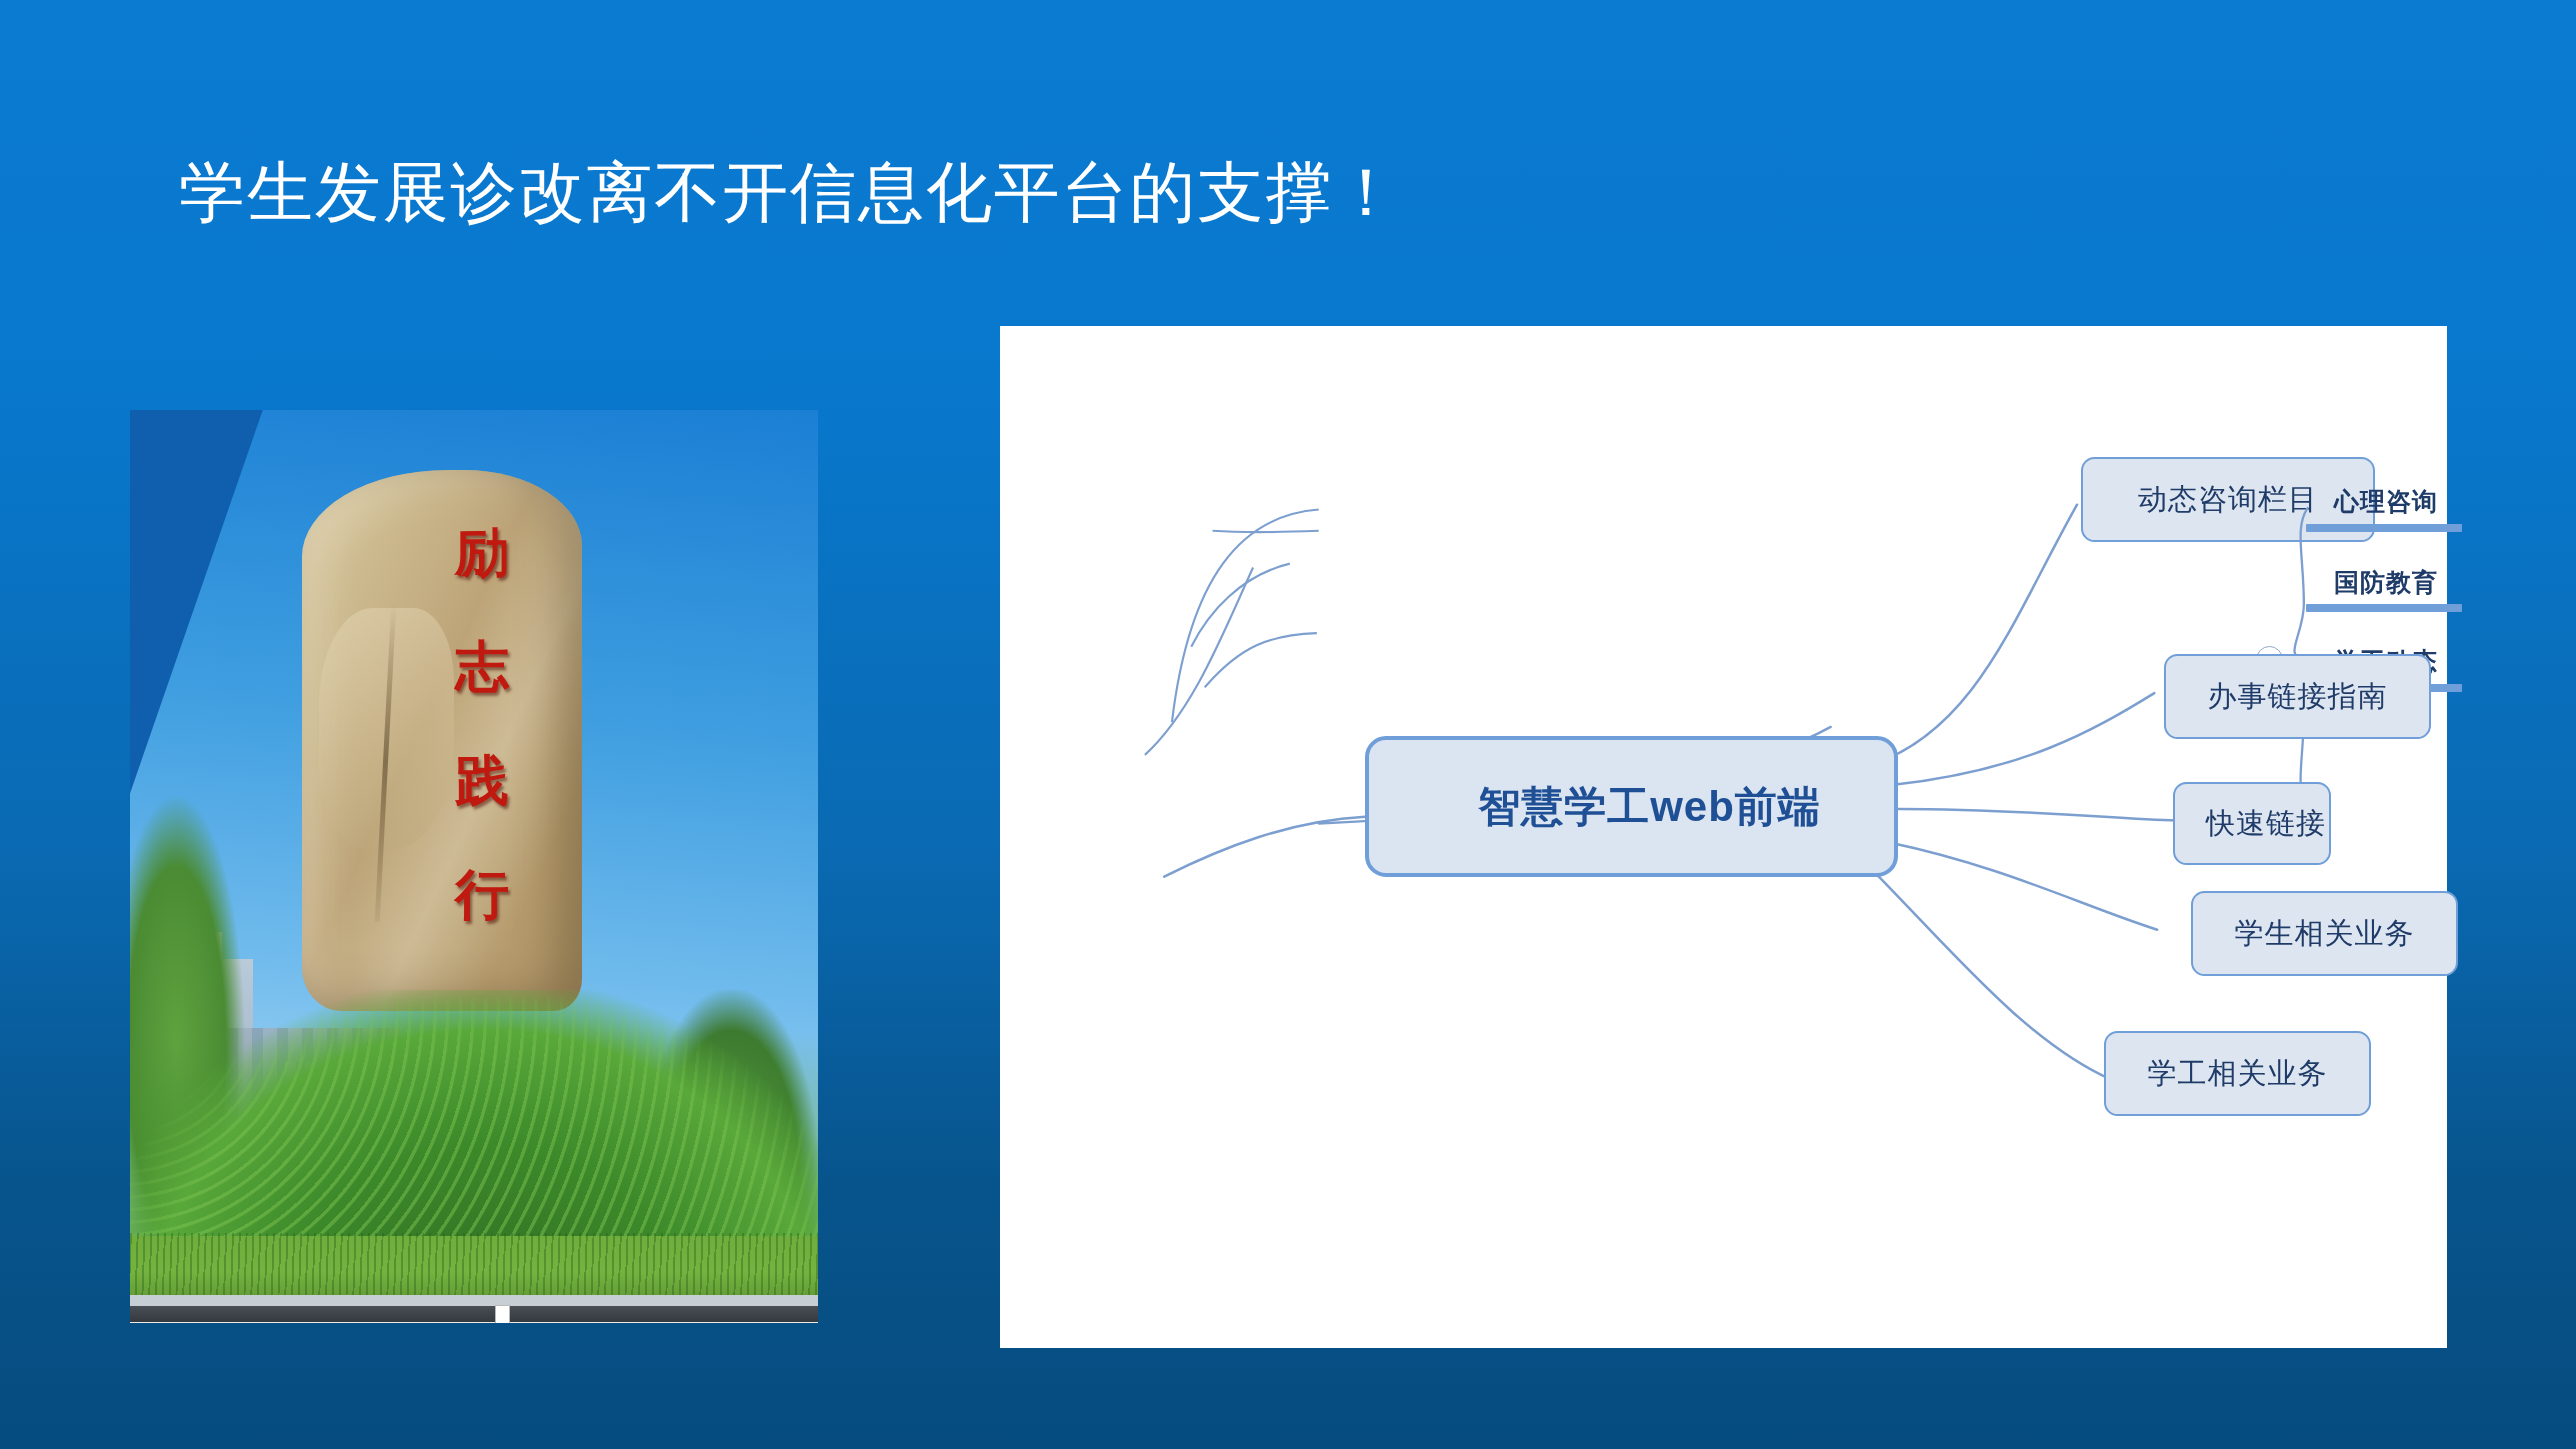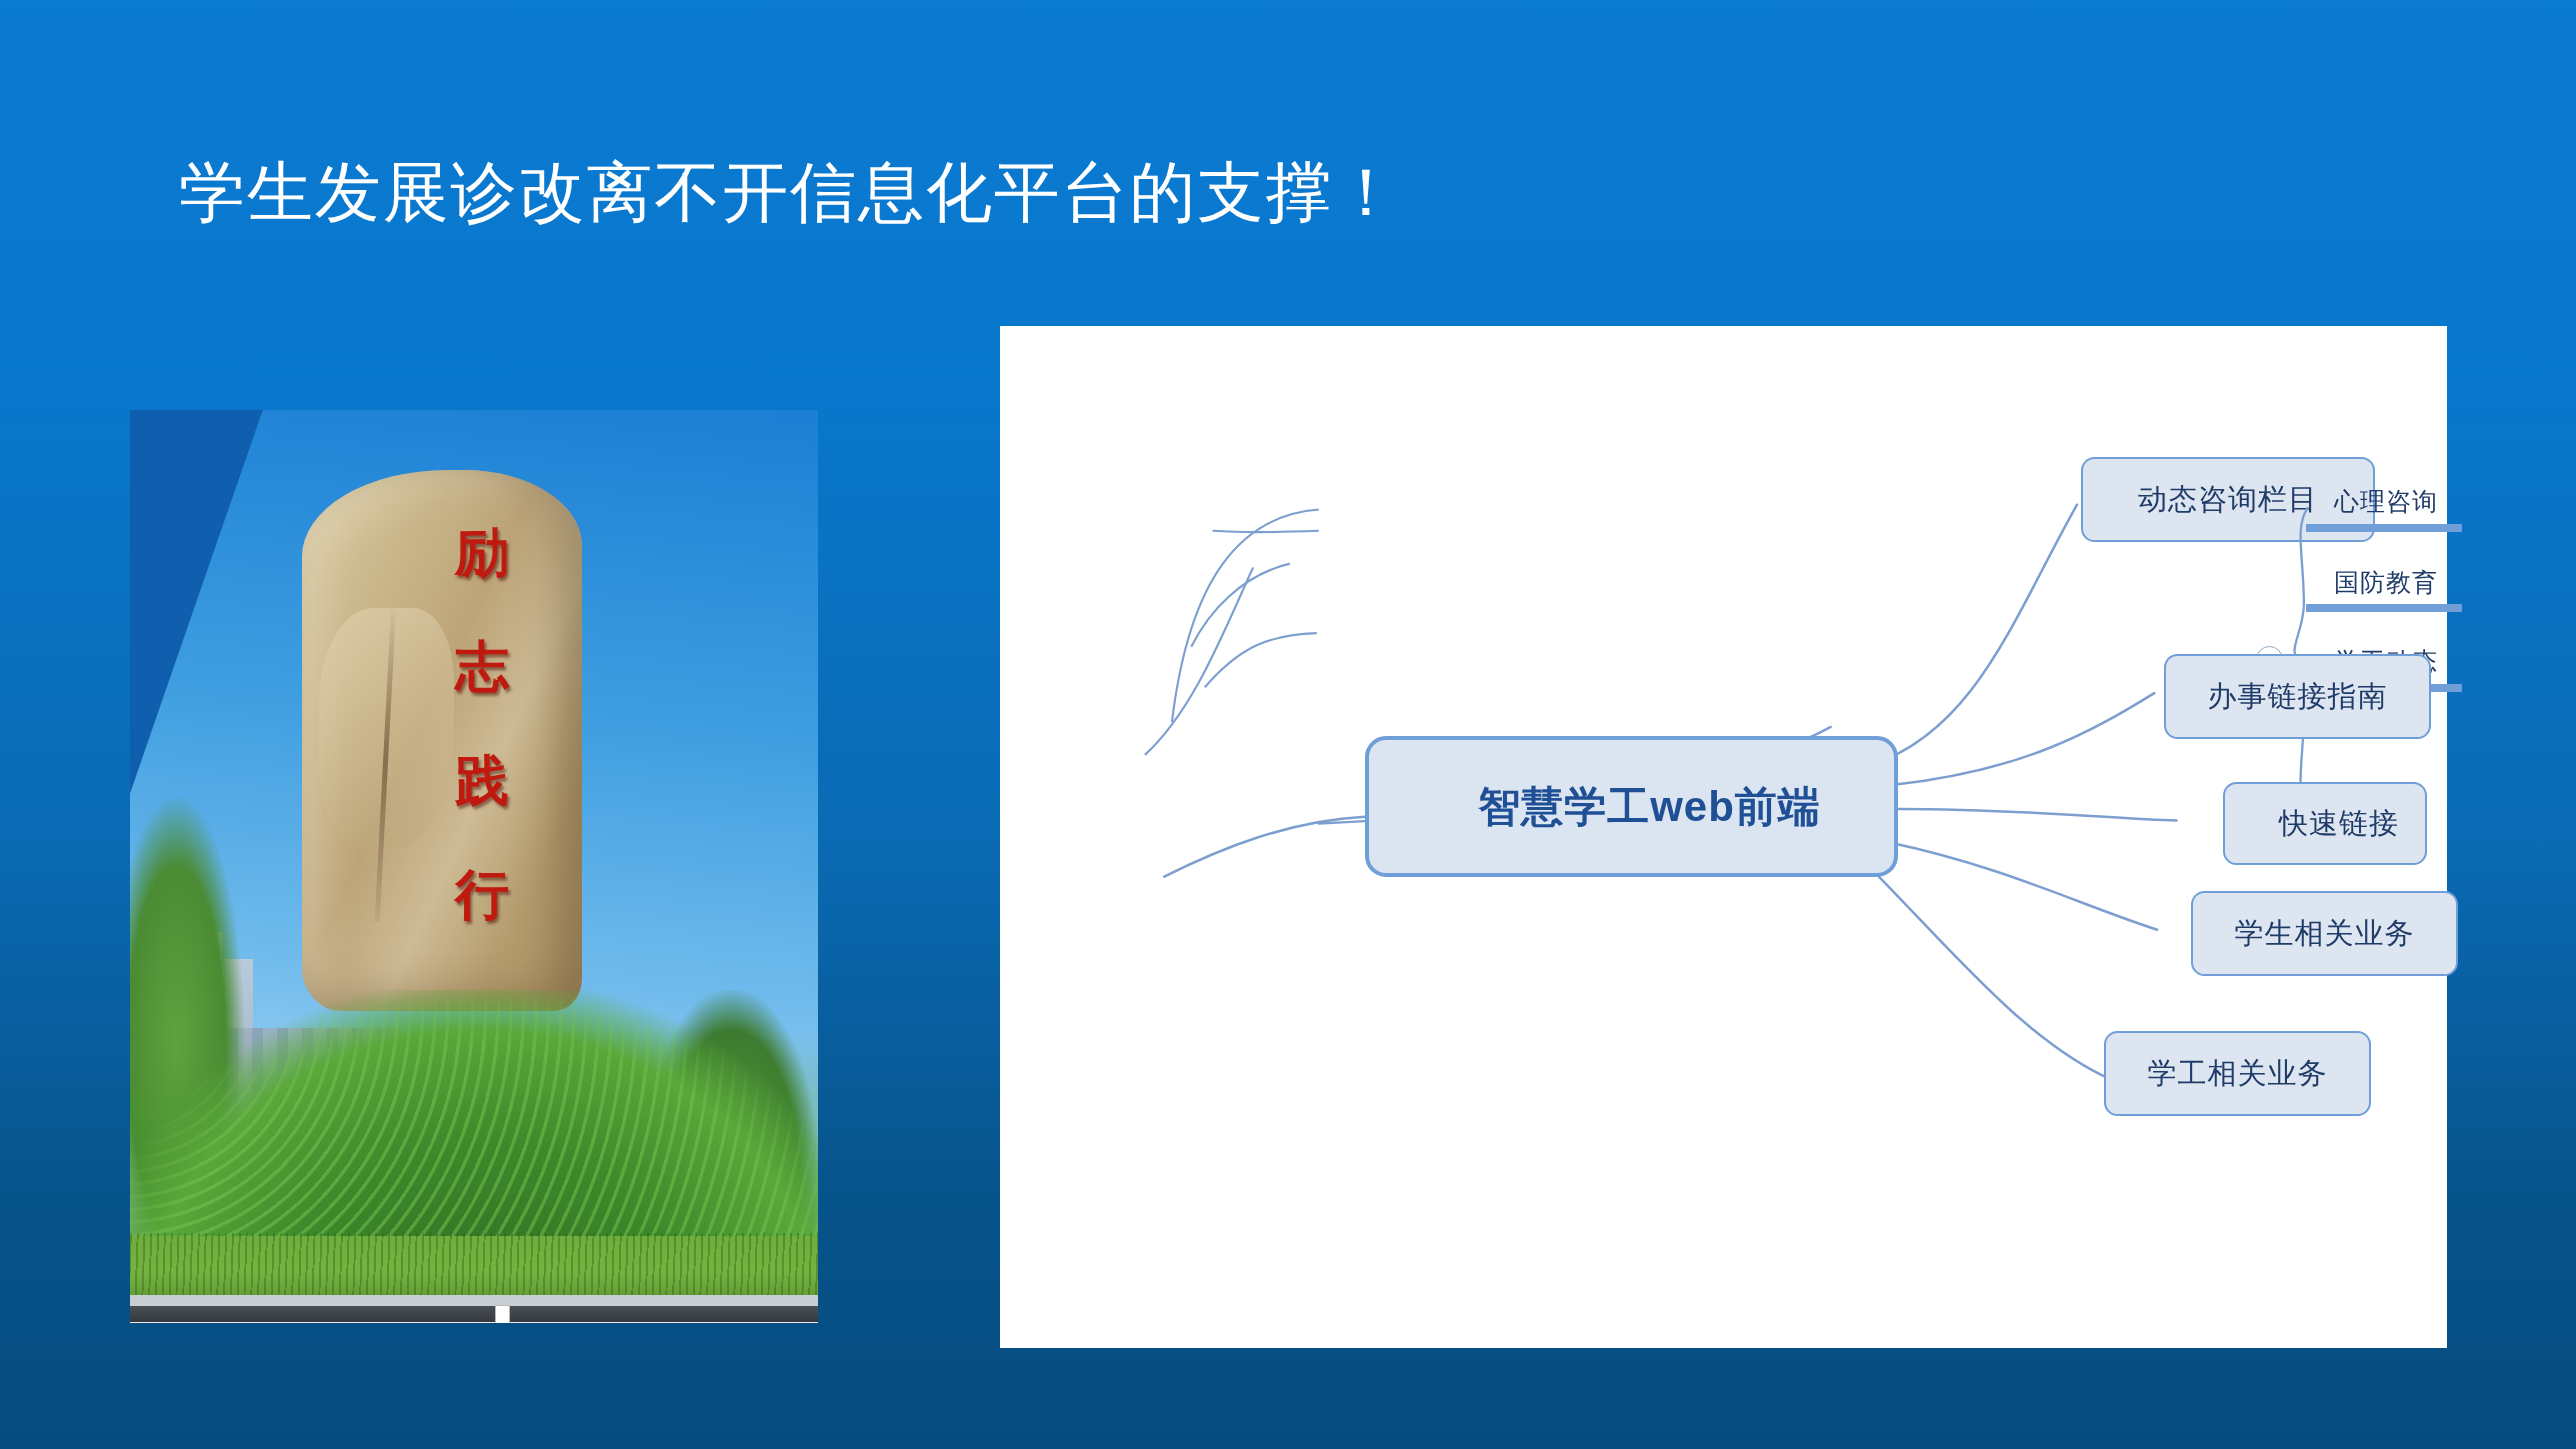--- a/index.html
+++ b/index.html
@@ -191,20 +191,21 @@
   }
 
   
   .leaf {
     position: absolute;
     color: #1f3b68;
     font-size: 25px;
     letter-spacing: 1px;
     white-space: nowrap;
     text-align: center;
+    font-weight: bold;
   }
   .leaf-bar {
     position: absolute;
     height: 7.7px;
     background: #6f9ed8;
     border-radius: 1px;
   }
 
   
   #collapse-toggle {
@@ -348,21 +349,21 @@
     <div class="leaf-bar" style="left:1306px; top:198px; width:156px;"></div>
 
     <div class="leaf" style="left:1304px; top:240px; width:164px;">国防教育</div>
     <div class="leaf-bar" style="left:1306px; top:278px; width:156px;"></div>
 
     <div class="leaf" style="left:1304px; top:319px; width:164px;">学工动态</div>
     <div class="leaf-bar" style="left:1306px; top:358px; width:156px;"></div>
 
     <div class="node" style="left:1148px; top:328px; width:267px; height:85px;margin-left:16px;">办事链接指南</div>
 
-    <div class="node" style="left:1223px; top:456px; width:204px; height:83px;padding-left:28px;">快速链接</div>
+    <div class="node" style="left:1173px; top:456px; width:158px; height:83px;padding-left:28px;">快速链接</div>
 
     <div class="node" style="left:1191px; top:565px; width:267px; height:85px;">学生相关业务</div>
 
     <div class="node" style="left:1104px; top:705px; width:267px; height:85px;">学工相关业务</div>
 
 
   </div>
 </div>
 
 

